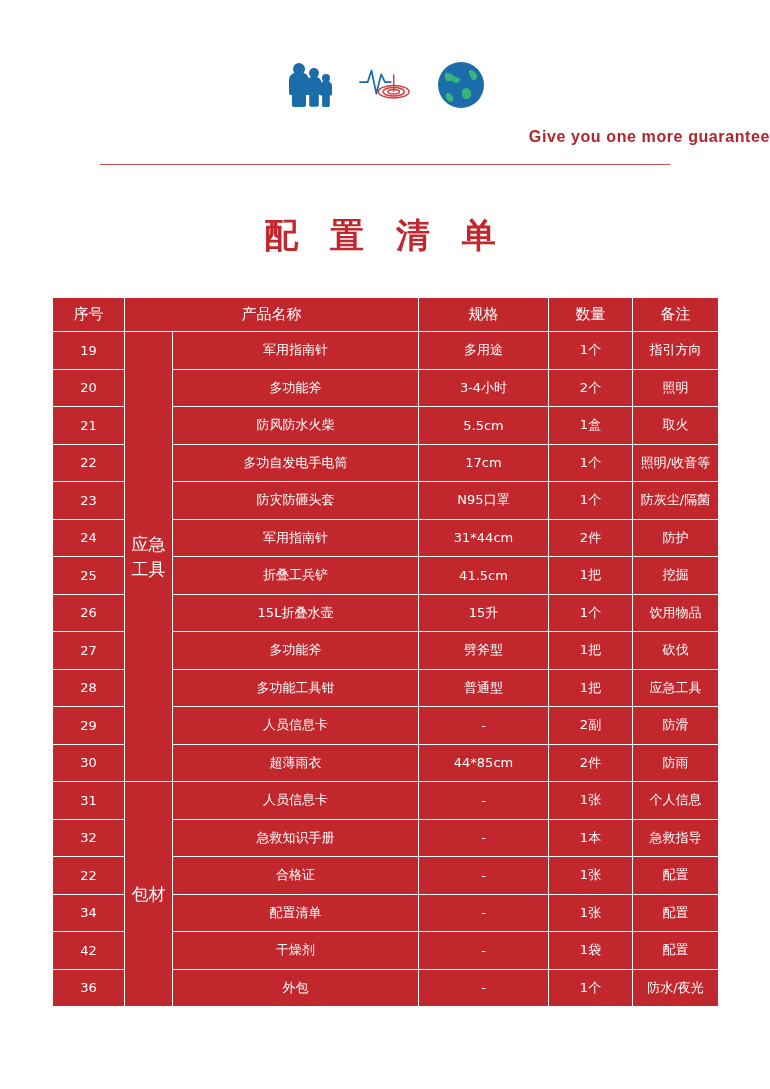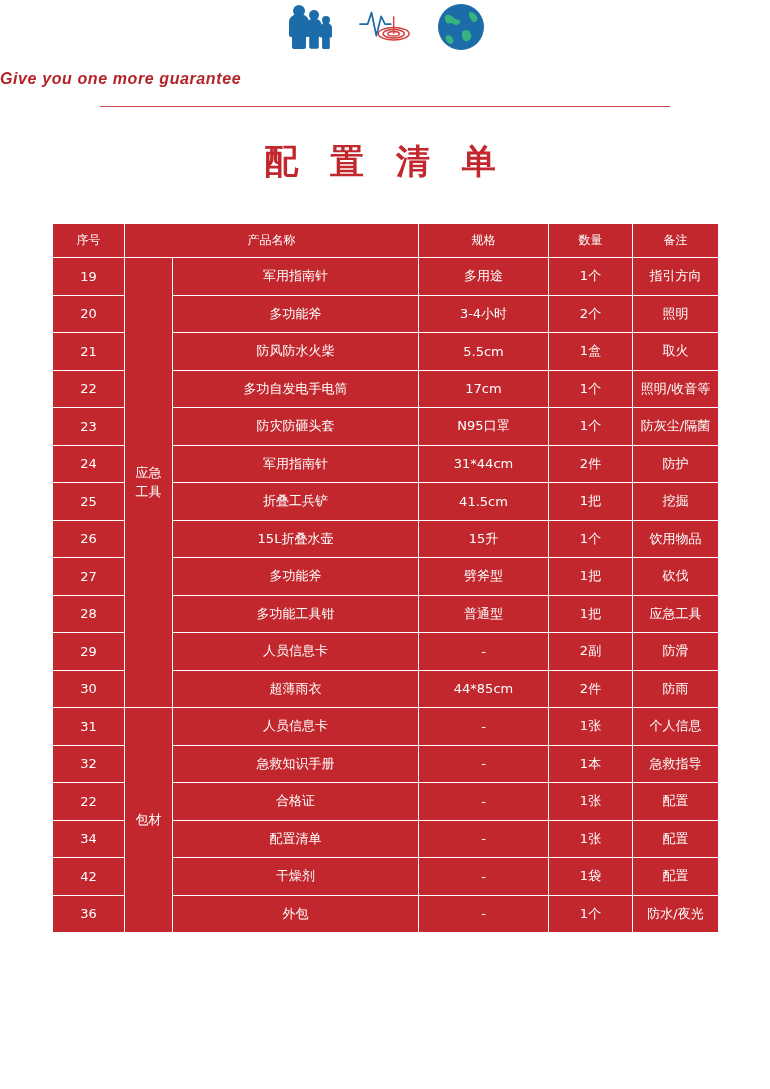--- a/index.html
+++ b/index.html
@@ -17,22 +17,22 @@
   }
   .page {
     width: 770px;
     height: 1089px;
     box-sizing: border-box;
     padding: 0;
     position: relative;
   }
   
   .header {
-    text-align: left;
-    font-style: italic;
+    padding-top: 58px;
+    text-align: right;
   }
   .icon-row {
     display: flex;
     justify-content: center;
     align-items: center;
     gap: 22px;
     height: 54px;
   }
   .icon-box {
     width: 54px;
@@ -48,21 +48,21 @@
     color: #b3242a;
     letter-spacing: 0.6px;
   }
   .divider {
     margin: 18px auto 0 auto;
     width: 570px;
     height: 1px;
     background: #c94b52;
   }
   .main-title {
-    margin-top: 32px;
+    margin-top: 48px;
     text-align: center;
     font-size: 34px;
     font-weight: bold;
     color: #c1272d;
     letter-spacing: 10px;
     font-family: "DejaVu Sans", "Liberation Sans", sans-serif;
   }
   
   .table-wrap {
     margin: 38px auto 0 auto;
@@ -80,30 +80,30 @@
     border: 1px solid #ffffff;
     text-align: center;
     vertical-align: middle;
     height: 36.5px;
     padding: 0 2px;
     font-weight: normal;
     font-family: "DejaVu Sans", "Liberation Sans", sans-serif;
   }
   table.cfg thead td {
     height: 33px;
-    font-size: 12px;
+    font-size: 15px;
   }
   .col-no    { width: 72px; }
   .col-grp   { width: 48px; }
   .col-name  { width: 246px; }
   .col-spec  { width: 130px; }
   .col-qty   { width: 84px; }
   .col-note  { width: 86px; }
   .grp-cell {
-    font-size: 13px;
+    font-size: 17px;
     line-height: 1.45;
   }
   .head-name-cell { }
   .nowrap { white-space: nowrap; margin-top: 36px; }
 </style>
 </head>
 <body>
 
 <div class="page">
 

